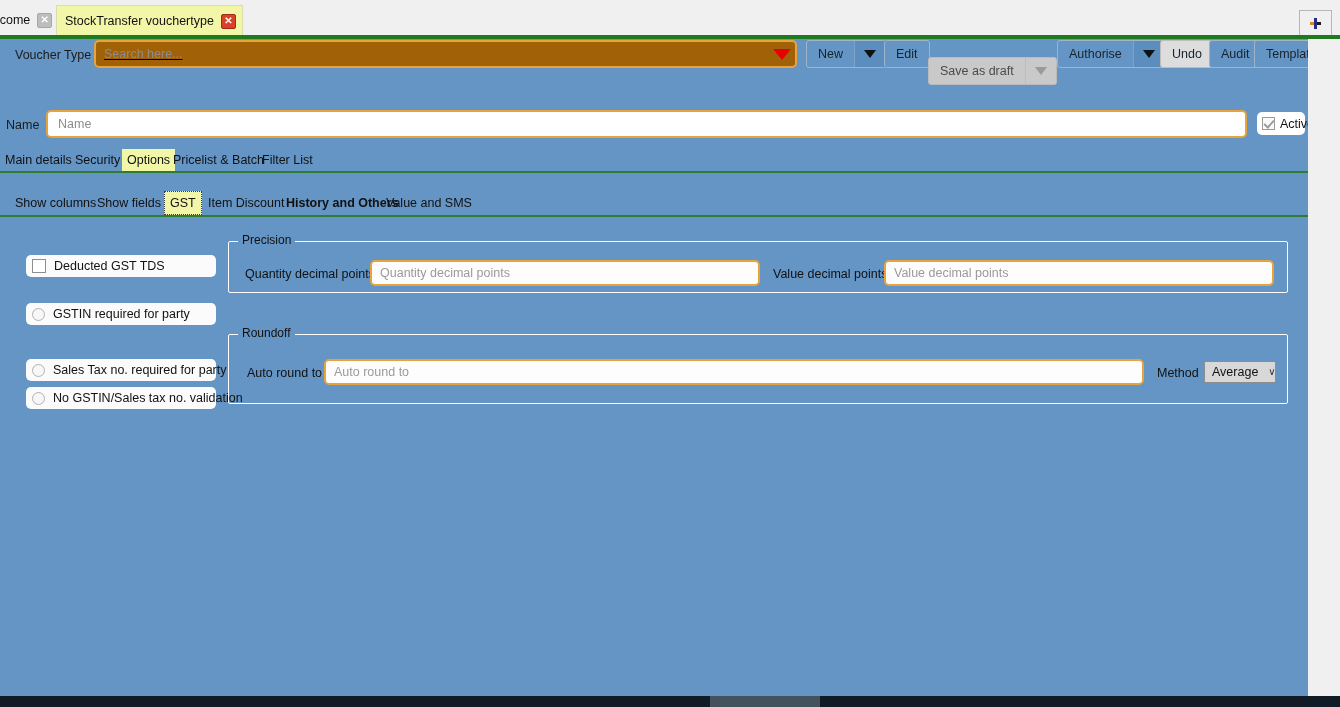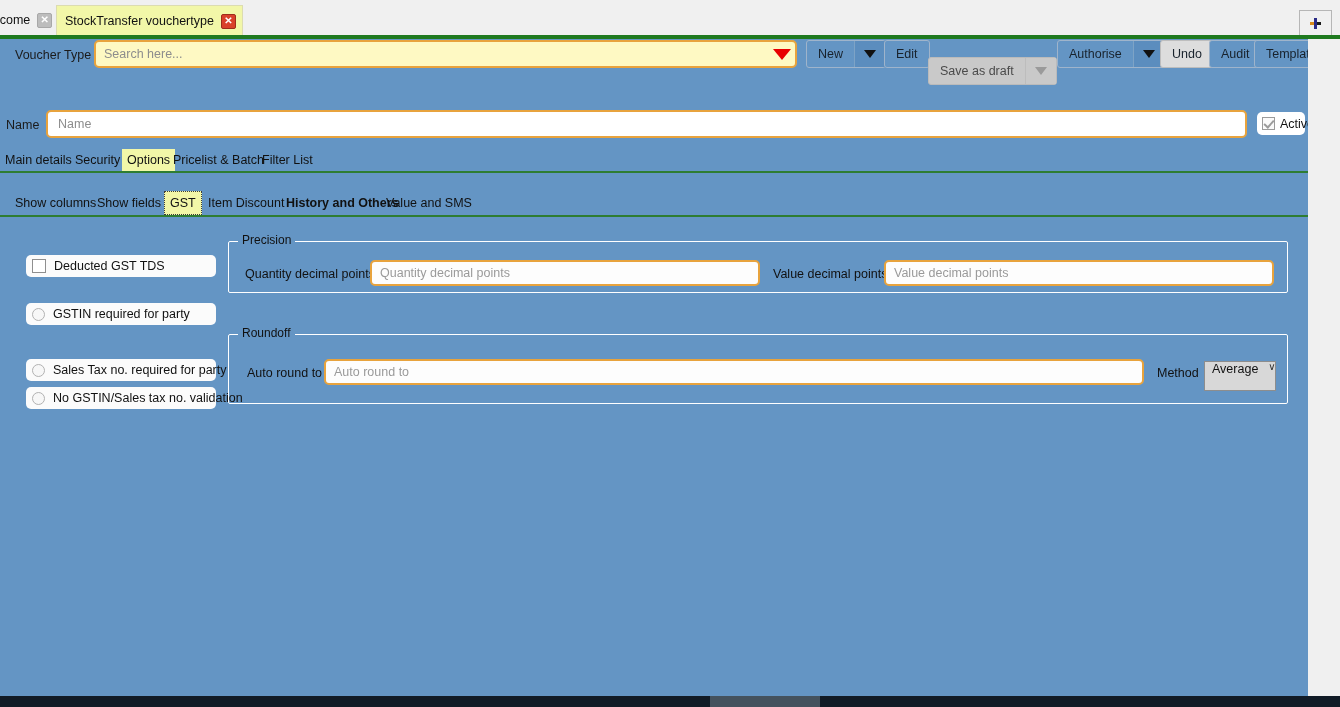--- a/index.html
+++ b/index.html
@@ -101,24 +101,24 @@
     background: #44525e;
   }
   .lbl {
     color: #1b1b1b; font-size: 12.5px;
     display: flex; align-items: center;
   }
   .lbl-vt { position: absolute; left: 15px; top: 9px; }
   .search-wrap {
     position: absolute; left: 94px; top: 1px;
     width: 703px; height: 28px;
-    background: #fef9c3;
+    background: #a16207;
     border: 2px solid #e8a33d;
     border-radius: 5px;
-    display: flex; align-items: center;
+    display: flex; align-items: center; text-decoration: underline;
   }
   .search-wrap input {
     flex: 1; height: 22px;
     border: none; outline: none;
     background: transparent;
     font-size: 12.5px; color: #222;
     padding: 0 8px;
     font-family: "Liberation Sans", sans-serif;
   }
   .search-wrap input::placeholder { color: #8d8d8d; }
@@ -305,24 +305,24 @@
   .inp input {
     flex: 1; height: 20px;
     border: none; outline: none; background: transparent;
     font-size: 12.5px; color: #222; padding: 0 8px;
     font-family: "Liberation Sans", sans-serif;
   }
   .inp input::placeholder { color: #9a9a9a; }
 
   .sel-wrap {
     position: absolute;
-    height: 30px;
+    height: 22px;
     background: #d8d8d8;
     border: 1px solid #8d8d8d;
-    display: flex; align-items: flex-start;
+    display: flex; align-items: center;
     padding: 0 4px 0 7px;
     cursor: pointer;
   }
   .sel-wrap .v { font-size: 12.5px; color: #111; }
   .sel-wrap .chev {
     margin-left: 10px; margin-right: 3px;
     color: #333; font-size: 10px; line-height: 1;
   }
 </style>
 </head>

